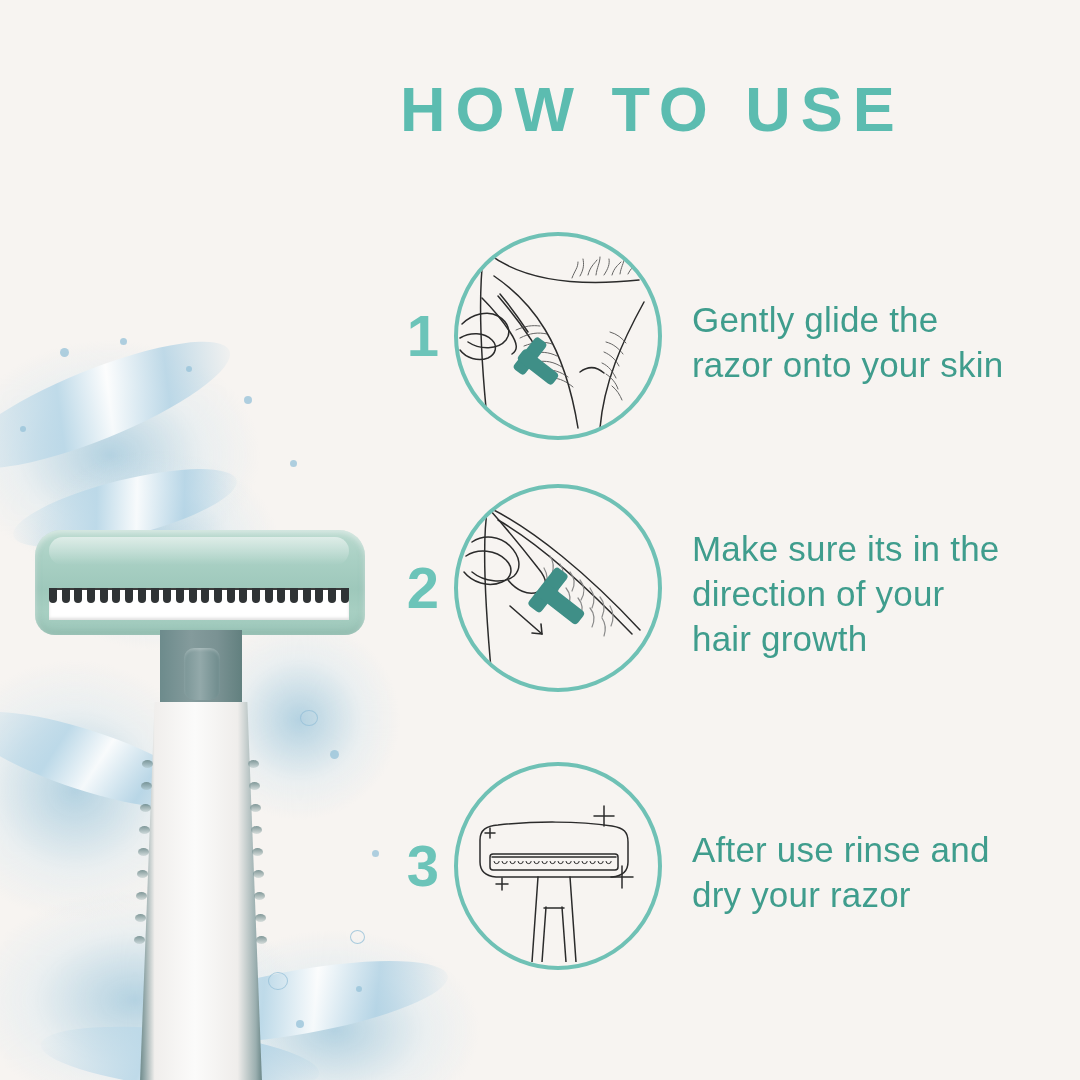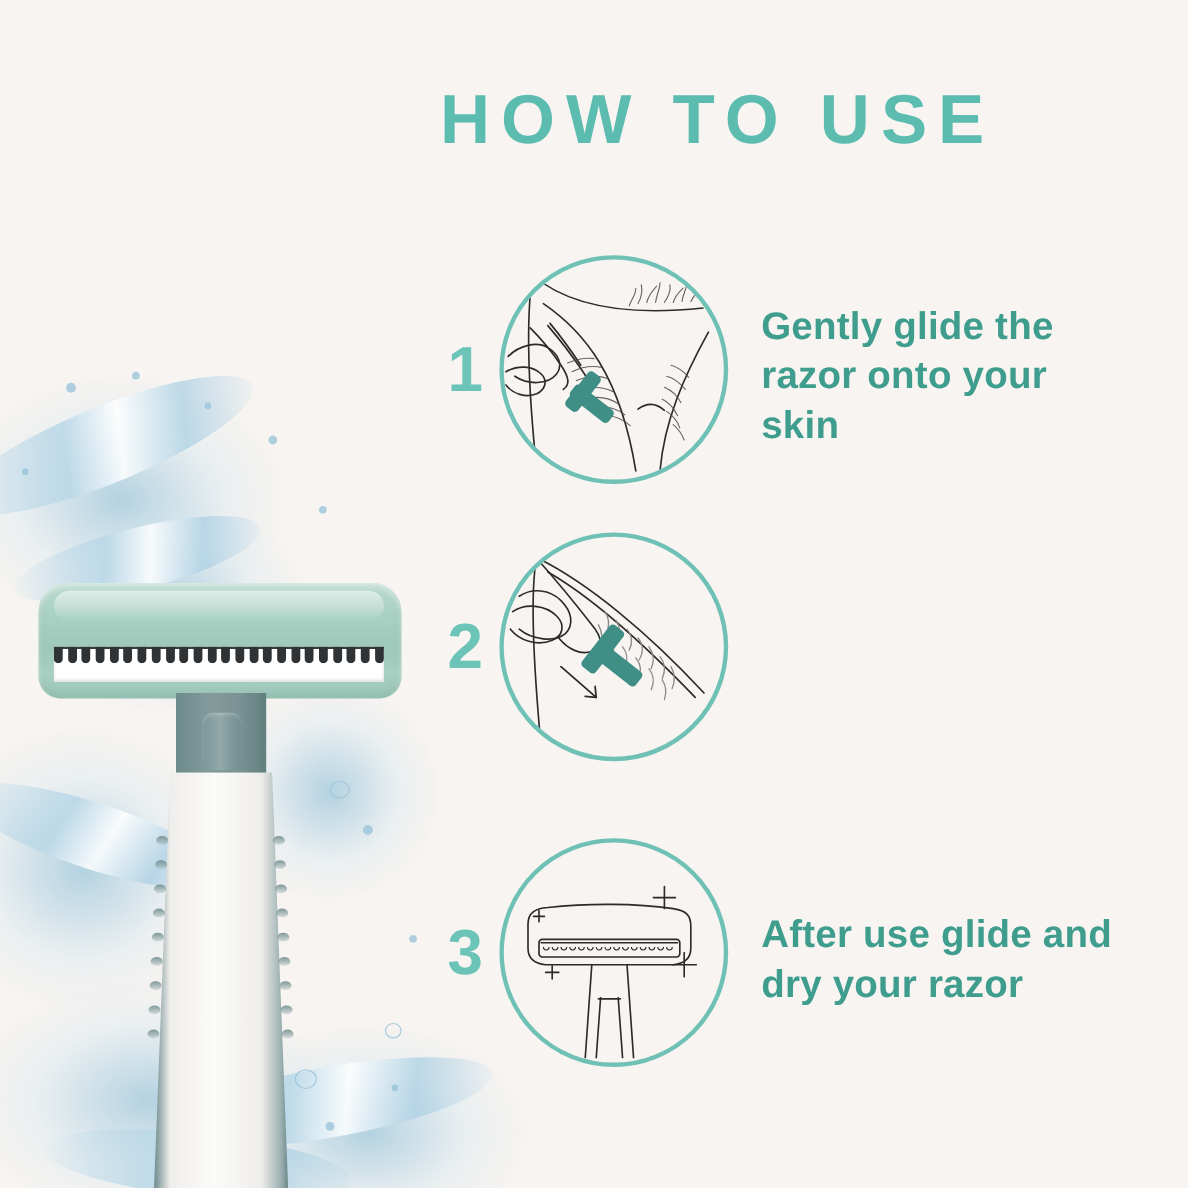--- a/index.html
+++ b/index.html
@@ -171,21 +171,21 @@
   .step-circle svg {
     position: absolute;
     left: -4px;
     top: -4px;
     width: 200px;
     height: 200px;
   }
   .step-text {
     margin-left: 30px;
     font-size: 35px;
-    font-weight: bold;
+    font-weight: normal;
     line-height: 1.28;
     color: #3f9d8d;
     letter-spacing: 0.2px;
     max-width: 320px;
     margin-top: 13px;
   }
   #step-1 { left: 392px; top: 232px; }
   #step-2 { left: 392px; top: 484px; }
   #step-3 { left: 392px; top: 762px; }
 </style>
@@ -374,20 +374,21 @@
           <path d="M56 122 L88 150"></path>
           <path d="M88 150 L78 149 M88 150 L87 140"></path>
         </g>
 
         <g fill="#3f8f87">
           <rect x="86" y="82" width="16" height="48" rx="4" transform="rotate(38 94 106)"></rect>
           <rect x="82" y="112" width="50" height="16" rx="4" transform="rotate(38 107 120)"></rect>
         </g>
       </svg>
     </div>
+    <div class="step-text">Make sure its in the direction of your hair growth</div>
   </div>
 
   <div class="step" id="step-3">
     <div class="step-number">3</div>
     <div class="step-circle">
       <svg viewBox="0 0 200 200" xmlns="http://www.w3.org/2000/svg">
         <g fill="none" stroke="#2b2b2b" stroke-width="1.5" stroke-linecap="round" stroke-linejoin="round">
 
           <path d="M26 78 C26 68, 32 64, 44 63 C80 59, 124 59, 158 64 C170 66, 174 70, 174 80 L174 100 C174 110, 168 114, 158 115 L42 115 C32 114, 26 110, 26 100 Z"></path>
 
@@ -420,16 +421,16 @@
         </g>
 
         <g stroke="#2b2b2b" stroke-width="1.5" stroke-linecap="round">
           <path d="M150 44 L150 64 M140 54 L160 54"></path>
           <path d="M168 104 L168 126 M157 115 L179 115"></path>
           <path d="M36 66 L36 76 M31 71 L41 71"></path>
           <path d="M48 116 L48 128 M42 122 L54 122"></path>
         </g>
       </svg>
     </div>
-    <div class="step-text">After use glide and dry your razor</div>
+    <div class="step-text">After use rinse and dry your razor</div>
   </div>
 
 </div>
 
 </body></html>

